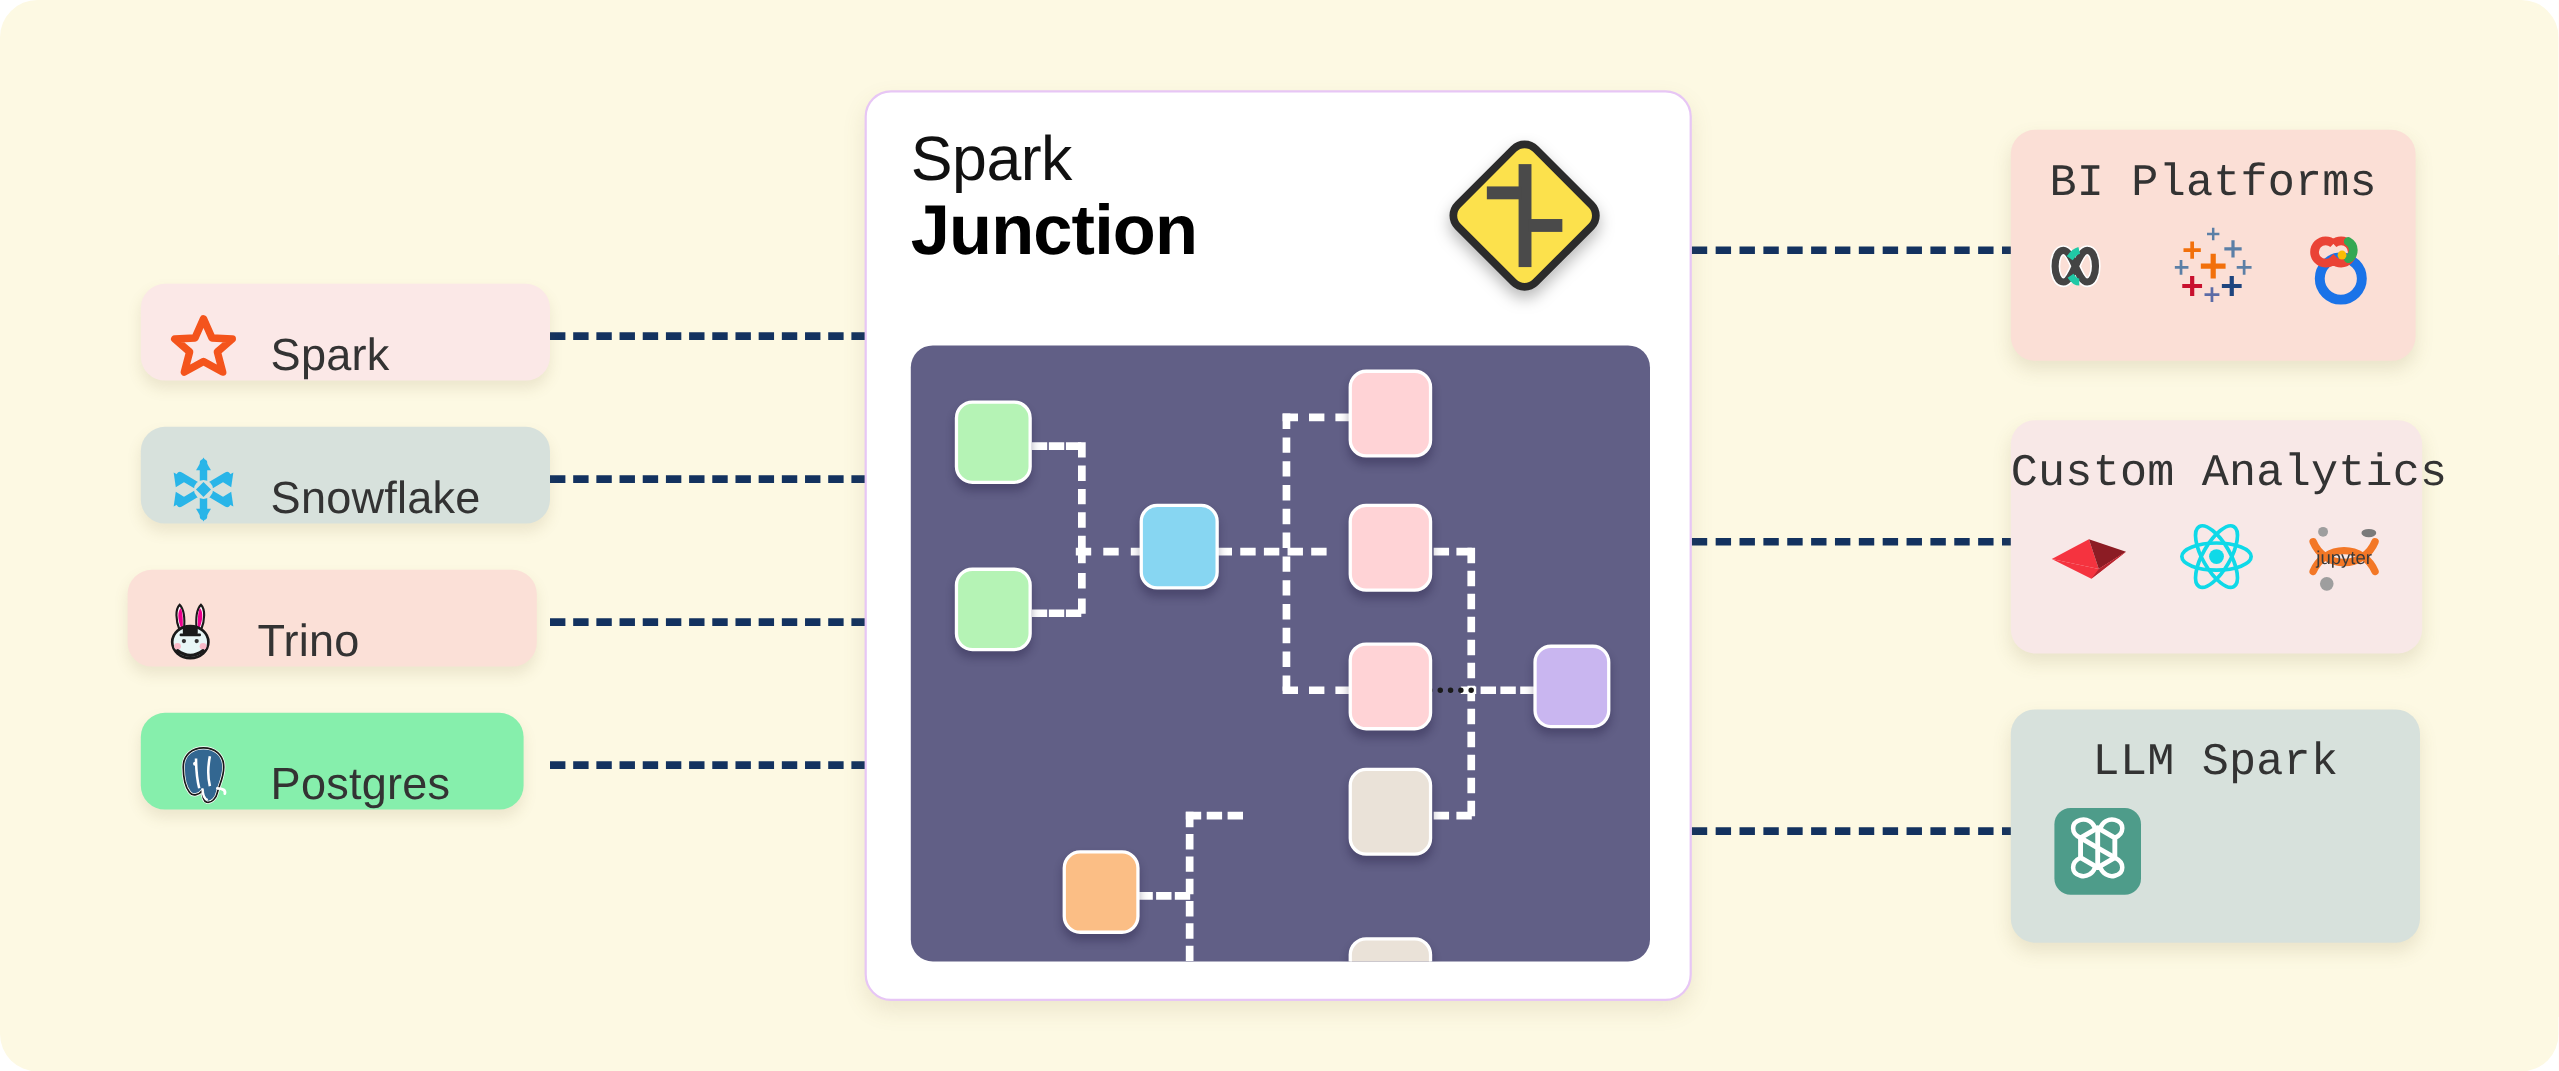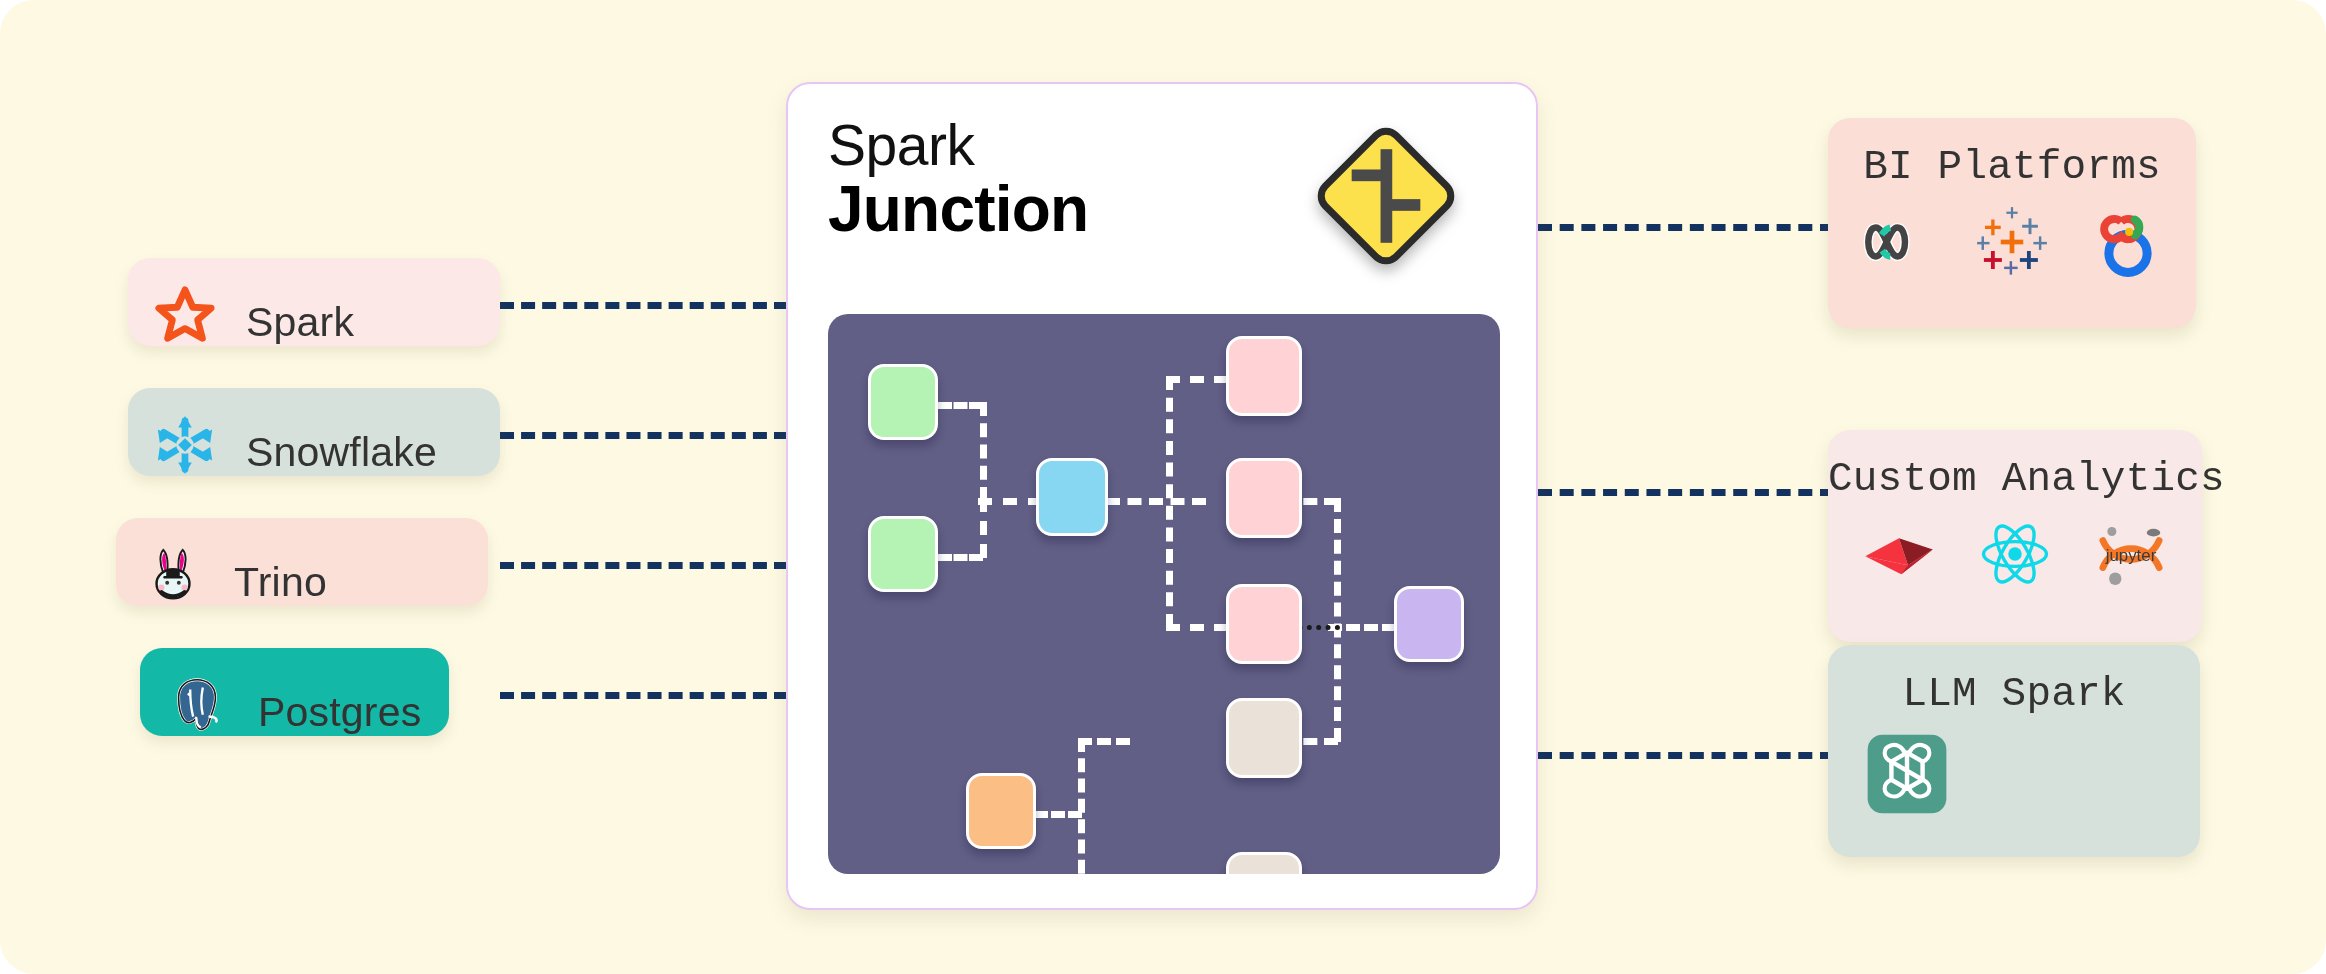--- a/index.html
+++ b/index.html
@@ -191,21 +191,21 @@
         <circle cx="26" cy="40" r="2" fill="#333"></circle>
         <circle cx="38" cy="40" r="2" fill="#333"></circle>
         <circle cx="20" cy="45" r="3.2" fill="#F9B9C7"></circle>
         <circle cx="44" cy="45" r="3.2" fill="#F9B9C7"></circle>
         <path d="M20 49 Q32 58 44 49" stroke="#1a1a1a" stroke-width="3" fill="none" stroke-linecap="round"></path>
       </svg>
     </span>
     <span class="src-label">Trino</span>
   </div>
 
-  <div class="src-card" style="left:128px; top:648px; width:309px; height:88px; background:#14b8a6;margin-left:12px;">
+  <div class="src-card" style="left:128px; top:648px; width:348px; height:88px; background:#86efac;">
     <span class="src-icon">
       <svg viewBox="0 0 64 64">
         <path d="M13 24 C13 12 22 6 32 6 C42 6 51 12 51 24 C51 34 47 40 45 48
                  C44 53 40 58 35 57 C31 56 31 50 31 46 C28 50 22 52 19 48
                  C15 43 13 33 13 24 Z" fill="#336791" stroke="#FFFFFF" stroke-width="3" stroke-linejoin="round"></path>
         <path d="M13 24 C13 12 22 6 32 6 C42 6 51 12 51 24 C51 34 47 40 45 48
                  C44 53 40 58 35 57 C31 56 31 50 31 46 C28 50 22 52 19 48
                  C15 43 13 33 13 24 Z" fill="none" stroke="#1a1a1a" stroke-width="1.6"></path>
         <path d="M25 16 C25 26 26 36 28 44" stroke="#FFFFFF" stroke-width="2.4" fill="none"></path>
         <path d="M38 14 C36 24 36 34 38 42" stroke="#FFFFFF" stroke-width="2.4" fill="none"></path>
@@ -327,21 +327,21 @@
         <svg viewBox="0 0 64 64">
           <circle cx="32" cy="42" r="17" fill="none" stroke="#1A73E8" stroke-width="8"></circle>
           <path d="M26 14 A9 9 0 1 1 26 27 A9 9 0 1 1 26 14" fill="none" stroke="#EA4335" stroke-width="7"></path>
           <path d="M38 12 A8 8 0 0 1 38 26" fill="none" stroke="#34A853" stroke-width="7" stroke-linecap="round"></path>
           <circle cx="33" cy="23" r="3.6" fill="#FBBC04"></circle>
         </svg>
       </span>
     </div>
   </div>
 
-  <div class="tgt-card" style="left:1828px; top:382px; width:374px; height:212px; background:#F8E8E7;margin-top:48px;">
+  <div class="tgt-card" style="left:1828px; top:382px; width:374px; height:212px; background:#F8E8E7;">
     <div class="tgt-title">Custom Analytics</div>
     <div class="tgt-logos">
       <span class="logo">
         <svg viewBox="0 0 64 48">
           <path d="M2 26 L32 10 L40 34 Z" fill="#F5333F"></path>
           <path d="M62 20 L40 34 L32 10 Z" fill="#8C1C24"></path>
           <path d="M2 26 L40 34 L62 20 L34 42 Z" fill="#F5333F"></path>
           <path d="M40 34 L62 20 L34 42 Z" fill="#B32630"></path>
         </svg>
       </span>

